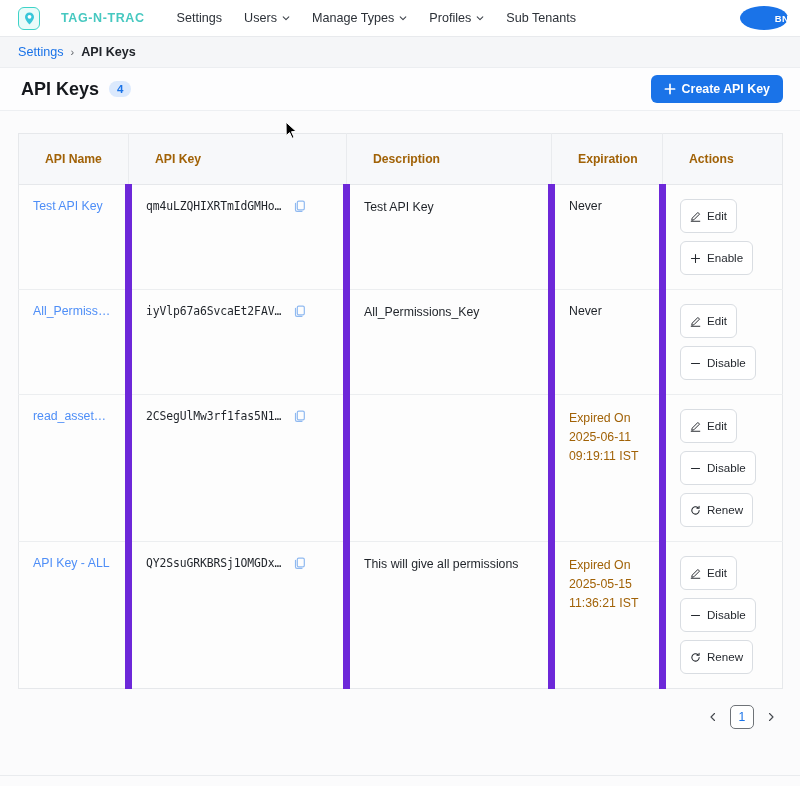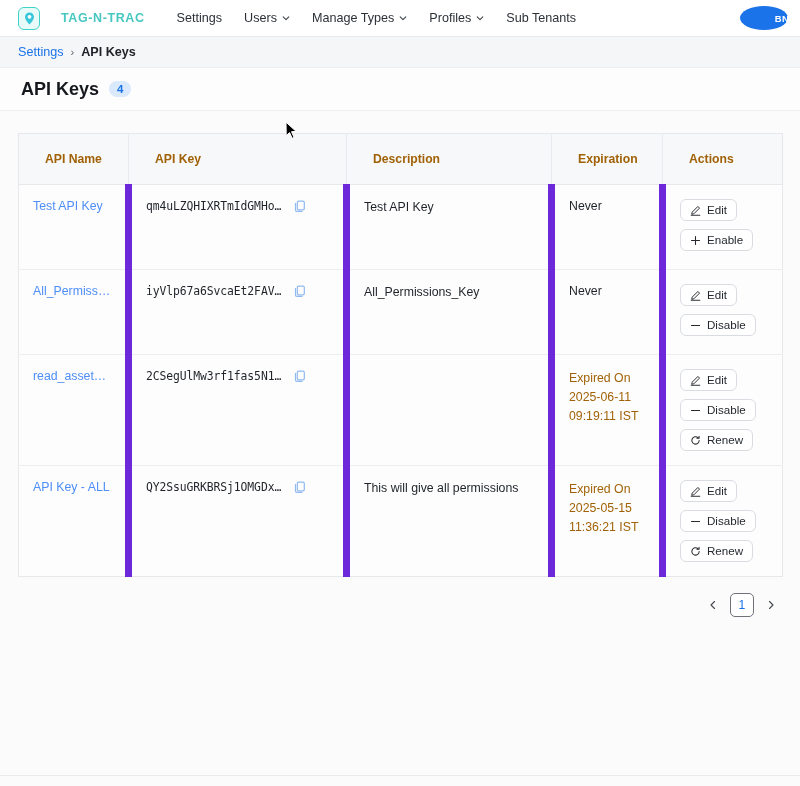--- a/index.html
+++ b/index.html
@@ -152,21 +152,21 @@
   .exp-never { color: #1f2329; }
   .exp-red { color: #a16207; line-height: 1.55; }
 
   .actions { display: flex; flex-direction: column; gap: 8px; align-items: flex-start; }
   .act-btn {
     display: inline-flex; align-items: center; gap: 6px;
     background: #fff;
     border: 1px solid #d9dde2;
     border-radius: 6px;
     font-size: 11.6px; color: #25292f;
-    padding: 4px 9px;
+    padding: 16px 9px;
     cursor: pointer;
     font-family: "Liberation Sans", sans-serif;
     line-height: 1;
     height: 22px;
   }
   .act-btn svg { display: block; }
 
   
   .pagination {
     width: 764px;
@@ -253,20 +253,26 @@
   <span class="crumb-link">Settings</span>
   <span class="crumb-sep">›</span>
   <span class="crumb-current">API Keys</span>
 </div>
 
 <div class="page-head">
   <div class="title-wrap">
     <span class="page-title">API Keys</span>
     <span class="count-badge">4</span>
   </div>
+  <button class="btn-create">
+    <svg width="12" height="12" viewBox="0 0 12 12">
+        <path d="M6 1.4v9.2M1.4 6h9.2" stroke="#ffffff" stroke-width="1.7" stroke-linecap="round"></path>
+      </svg>
+    <span>Create API Key</span>
+  </button>
 </div>
 
 <div class="content">
   <table class="apikeys">
     <colgroup>
       <col class="col-name">
         <col class="col-key">
         <col class="col-desc">
         <col class="col-exp">
         <col class="col-act">

